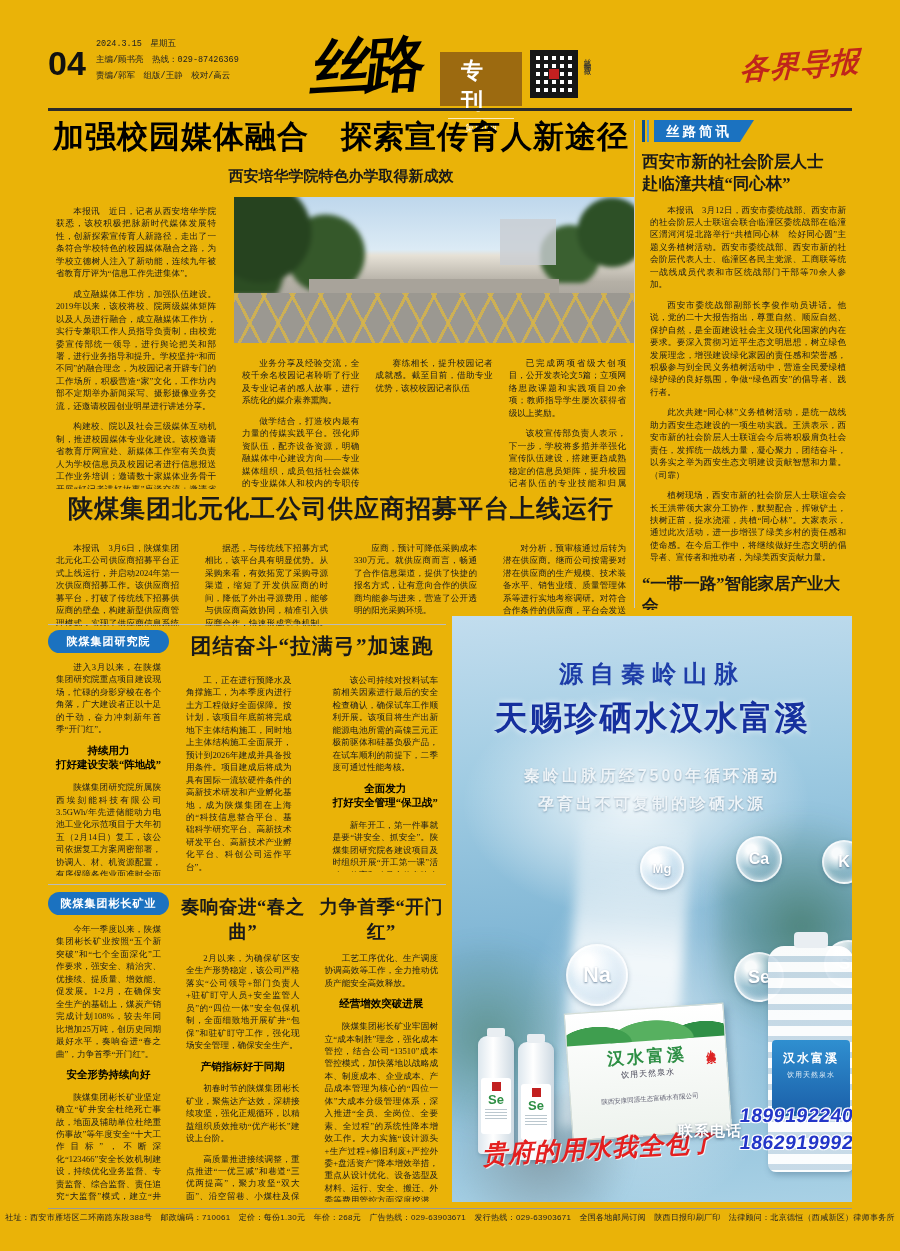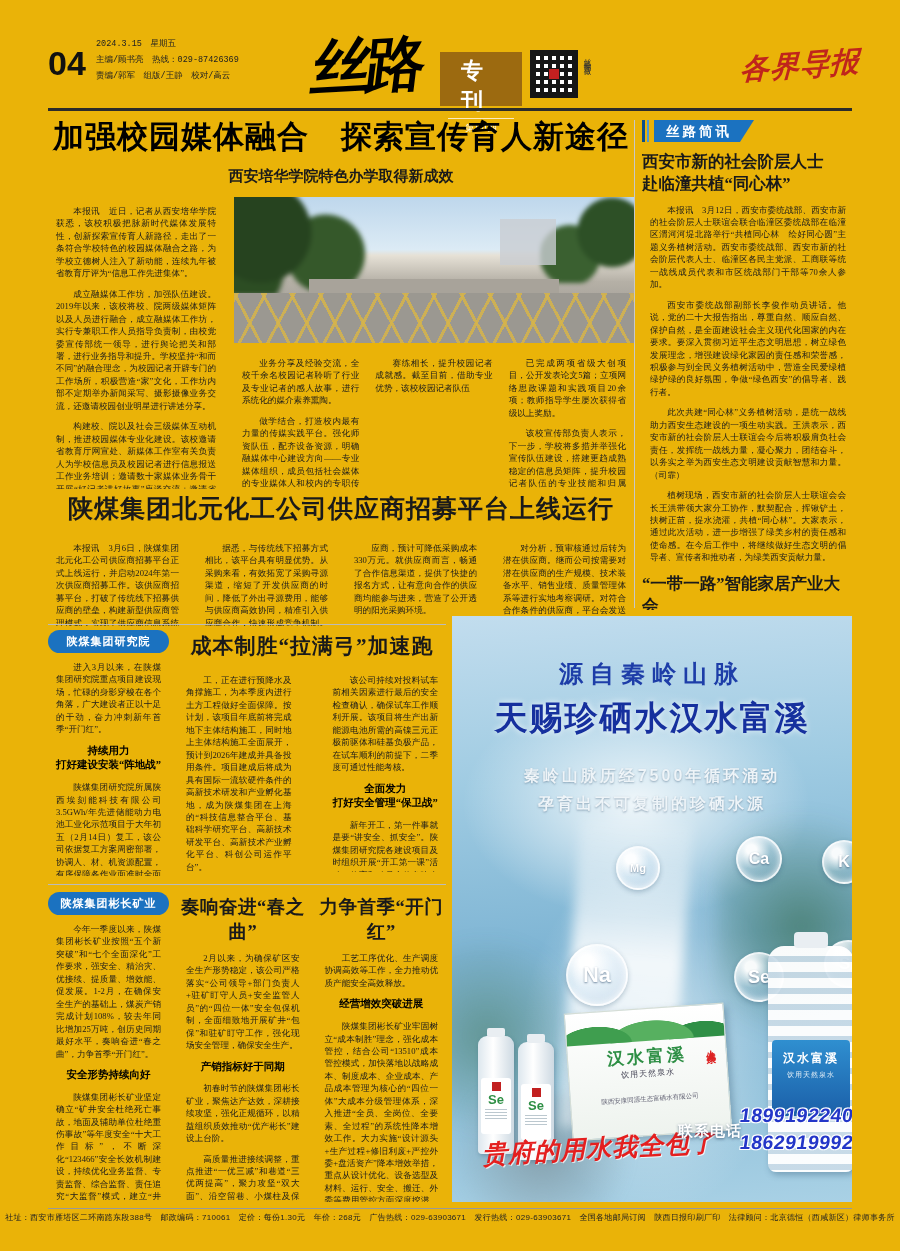--- a/index.html
+++ b/index.html
@@ -119,21 +119,21 @@
   .ad-line3{top:150px;color:#eef4f8;font-size:16px;font-weight:bold;letter-spacing:3px;
             text-shadow:0 1px 2px rgba(80,110,135,.55);}
   .ad-line4{top:178px;color:#eef4f8;font-size:16px;font-weight:bold;letter-spacing:3px;
             text-shadow:0 1px 2px rgba(80,110,135,.55);}
   .bubble{position:absolute;border-radius:50%;display:flex;align-items:center;justify-content:center;
       color:#fff;font-family:"Liberation Sans",sans-serif;font-weight:bold;
       background:radial-gradient(circle at 32% 28%,rgba(255,255,255,.95) 0 12%,rgba(205,228,246,.28) 46%,rgba(120,160,200,.28));
       border:2px solid rgba(255,255,255,.85);
       box-shadow:inset 0 0 7px rgba(255,255,255,.9),0 2px 5px rgba(40,80,110,.3);
       text-shadow:0 1px 2px rgba(55,85,115,.65);}
-  .bbl-mg{left:164px;top:230px;width:40px;height:40px;font-size:11px;}
+  .bbl-mg{left:188px;top:230px;width:40px;height:40px;font-size:13px;}
   .bbl-ca{left:284px;top:220px;width:42px;height:42px;font-size:16px;}
   .bbl-k {left:370px;top:224px;width:40px;height:40px;font-size:16px;}
   .bbl-na{left:114px;top:328px;width:58px;height:58px;font-size:22px;}
   .bbl-se{left:282px;top:336px;width:46px;height:46px;font-size:18px;}
   .bbl-sr{left:372px;top:324px;width:44px;height:44px;font-size:17px;}
 
   .bottle-sm{position:absolute;width:36px;height:118px;border-radius:9px 9px 4px 4px;
       background:linear-gradient(90deg,#dde7ee,#ffffff 42%,#cdd9e2);box-shadow:1px 2px 4px rgba(40,80,110,.3);}
   .bottle-sm::before{content:"";position:absolute;top:-8px;left:9px;width:18px;height:9px;
       background:#e9eef2;border-radius:2px;}
@@ -295,21 +295,21 @@
       <div class="bt">
         <p>进入3月以来，在陕煤集团研究院重点项目建设现场，忙碌的身影穿梭在各个角落，广大建设者正以十足的干劲，奋力冲刺新年首季“开门红”。</p>
       </div>
       <div class="subhead">持续用力
 打好建设安装“阵地战”</div>
       <div class="bt">
         <p>陕煤集团研究院所属陕西埃刻能科技有限公司3.5GWh/年先进储能动力电池工业化示范项目于大年初五（2月14日）复工，该公司依据复工方案周密部署，协调人、材、机资源配置，有序保障各作业面准时全面开工，铆足干劲抢抓施工进度。当前，13家工艺设备厂家、6家公辅设备厂家、3家施工单</p>
       </div>
     </div>
     <div class="r-main">
-      <h2 class="r-headline">成本制胜“拉满弓”加速跑</h2>
+      <h2 class="r-headline">团结奋斗“拉满弓”加速跑</h2>
       <div class="r-cols">
         <div class="r-col">
           <div class="bt">
               <p>工，正在进行预降水及角撑施工，为本季度内进行土方工程做好全面保障。按计划，该项目年底前将完成地下主体结构施工，同时地上主体结构施工全面展开，预计到2026年建成并具备投用条件。项目建成后将成为具有国际一流软硬件条件的高新技术研发和产业孵化基地，成为陕煤集团在上海的“科技信息整合平台、基础科学研究平台、高新技术研发平台、高新技术产业孵化平台、科创公司运作平台”。</p>
             </div>
           <div class="subhead">精准发力
 打好投料试车“主动战”</div>
           <div class="bt">
               <p>“为了投料试车成功，春节不打烊。”该公司提前谋划、周密部署，组织人员对各系统进行全面检查调试，确保投料试车一次成功。</p>
             </div>

